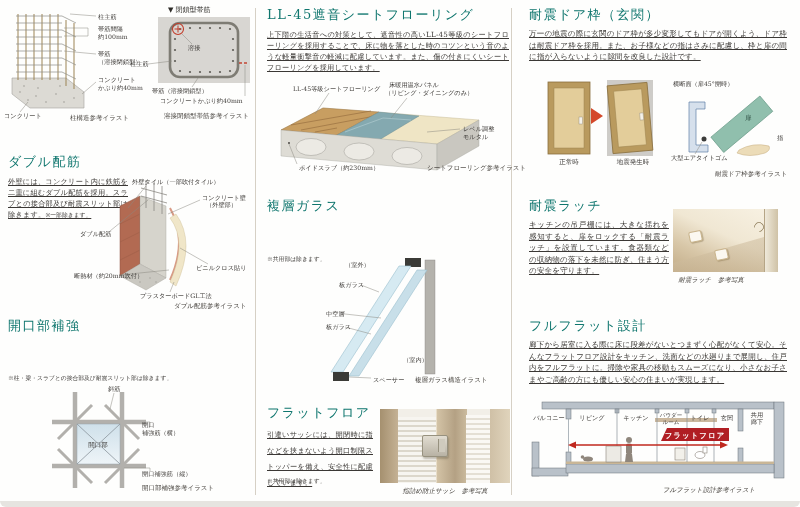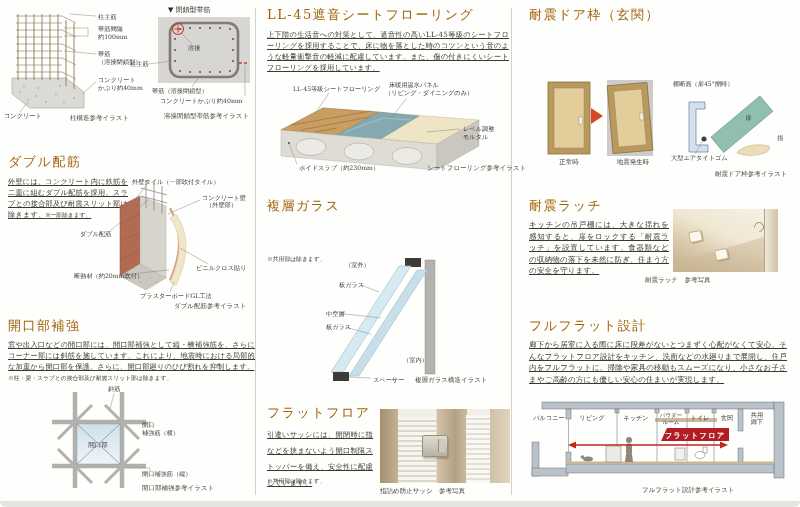--- a/index.html
+++ b/index.html
@@ -1,26 +1,26 @@
 <!DOCTYPE html>
 <html><head>
 <meta charset="utf-8">
 <style>
   html,body{margin:0;padding:0;background:#ffffff;}
   .page{position:relative;width:800px;height:507px;background:#fefefd;overflow:hidden;
         font-family:"DejaVu Serif","Liberation Serif",serif;color:#3b3835;}
   .vdiv{position:absolute;top:8px;bottom:12px;width:1px;background:#d6d0c5;}
   .bottom-strip{position:absolute;left:0;right:0;bottom:0;height:6px;background:#e6e4e0;border-radius:0 0 6px 6px;}
-  .sec-title{position:absolute;font-size:13px;letter-spacing:1.5px;color:#a16207;white-space:nowrap;}
+  .sec-title{position:absolute;font-size:13px;letter-spacing:1.5px;color:#0f766e;white-space:nowrap;}
   .body-text{position:absolute;font-size:7.2px;line-height:11px;text-align:justify;color:#3b3835;letter-spacing:.2px;text-decoration:underline;}
   .body-text.c3{font-size:7.5px;line-height:11.5px;}
   .note{font-size:5.8px;letter-spacing:0;}
   .note-block{position:absolute;font-size:5.8px;color:#3b3835;}
   .cap{position:absolute;font-size:6.5px;color:#45413c;white-space:nowrap;}
-  .cap.right{text-align:left;}
+  .cap.right{text-align:center;font-style:italic;}
   svg{position:absolute;overflow:visible;}
   svg text{font-size:6.2px;fill:#3b3835;font-family:"DejaVu Serif","Liberation Serif",serif;}
   svg text.t7{font-size:7px;}
   svg text.t65{font-size:6.5px;}
   svg text.cap-t{fill:#45413c;font-size:6.5px;}
   svg .leader{stroke:#8a8880;stroke-width:.5;fill:none;}
   
   .sash-photo{position:absolute;left:380px;top:409px;width:130px;height:74px;background:#f2efe8;overflow:hidden;}
   .sash-photo .frameL{position:absolute;left:0;top:0;width:18px;height:74px;background:linear-gradient(90deg,#a5906f,#c4b194);}
   .sash-photo .glassL{position:absolute;left:18px;top:8px;width:38px;height:66px;background:repeating-linear-gradient(180deg,#f7f5f0 0 3px,#dcd7cb 3px 5px);}
@@ -178,21 +178,20 @@
     <line class="leader" x1="138" y1="90" x2="110" y2="74"></line>
     <text x="126" y="96">ビニルクロス貼り</text>
     <line class="leader" x1="50" y1="101" x2="99" y2="96"></line>
     <text x="4" y="104">断熱材（約20mm吹付）</text>
     <line class="leader" x1="100" y1="118" x2="104" y2="108"></line>
     <text x="70" y="124">プラスターボードGL工法</text>
     <text x="104" y="134" class="cap-t">ダブル配筋参考イラスト</text>
   </svg>
 
   <div class="sec-title" style="left:8px;top:317px">開口部補強</div>
-  <div class="body-text" style="left:8px;top:339px;width:247px">窓や出入口などの開口部には、開口部補強として縦・横補強筋を、さらにコーナー部には斜筋を施しています。これにより、地震時における局部的な加重から開口部を保護。さらに、開口部廻りのひび割れを抑制します。</div>
   <div class="note-block" style="left:8px;top:374px">※柱・梁・スラブとの接合部及び耐震スリット部は除きます。</div>
   <svg style="left:50px;top:384px" width="206" height="114" viewBox="0 0 206 114">
     <g stroke="#b2b0ac" stroke-width="4.5">
       <line x1="25" y1="8" x2="25" y2="104"></line>
         <line x1="72" y1="8" x2="72" y2="104"></line>
       <line x1="2" y1="38" x2="96" y2="38"></line>
         <line x1="2" y1="82" x2="96" y2="82"></line>
     </g>
     <g stroke="#b2b0ac" stroke-width="3">
       <line x1="8" y1="55" x2="42" y2="21"></line>
@@ -281,20 +280,21 @@
     <div class="frameC"></div>
     <div class="glassR"></div>
     <div class="frameR"></div>
     <div class="stopper">
         <div class="stopper-notch"></div>
       </div>
   </div>
   <div class="cap right" style="left:380px;top:487px;width:130px">指詰め防止サッシ　参考写真</div>
 
   <div class="sec-title" style="left:529px;top:6px">耐震ドア枠（玄関）</div>
+  <div class="body-text c3" style="left:529px;top:28px;width:258px">万一の地震の際に玄関のドア枠が多少変形してもドアが開くよう、ドア枠は耐震ドア枠を採用。また、お子様などの指はさみに配慮し、枠と扉の間に指が入らないように隙間を改良した設計です。</div>
   <svg style="left:543px;top:76px" width="252" height="104" viewBox="0 0 252 104">
     <g>
       <rect x="5" y="6" width="42" height="72" fill="#b99a5e" stroke="#8a6f3e" stroke-width="0.8"></rect>
       <rect x="11" y="12" width="30" height="60" fill="#e3cd9a" stroke="#9c834f" stroke-width="0.5"></rect>
       <rect x="36" y="41" width="3.5" height="7" fill="#f5f2ea" stroke="#8a8478" stroke-width="0.4"></rect>
       <text x="26" y="88" text-anchor="middle" class="t65">正常時</text>
     </g>
     <polygon points="48,32 48,48 60,40" fill="#d4482a"></polygon>
     <g>
       <polygon points="64,4 110,4 110,80 64,80" fill="#ceccc8"></polygon>

